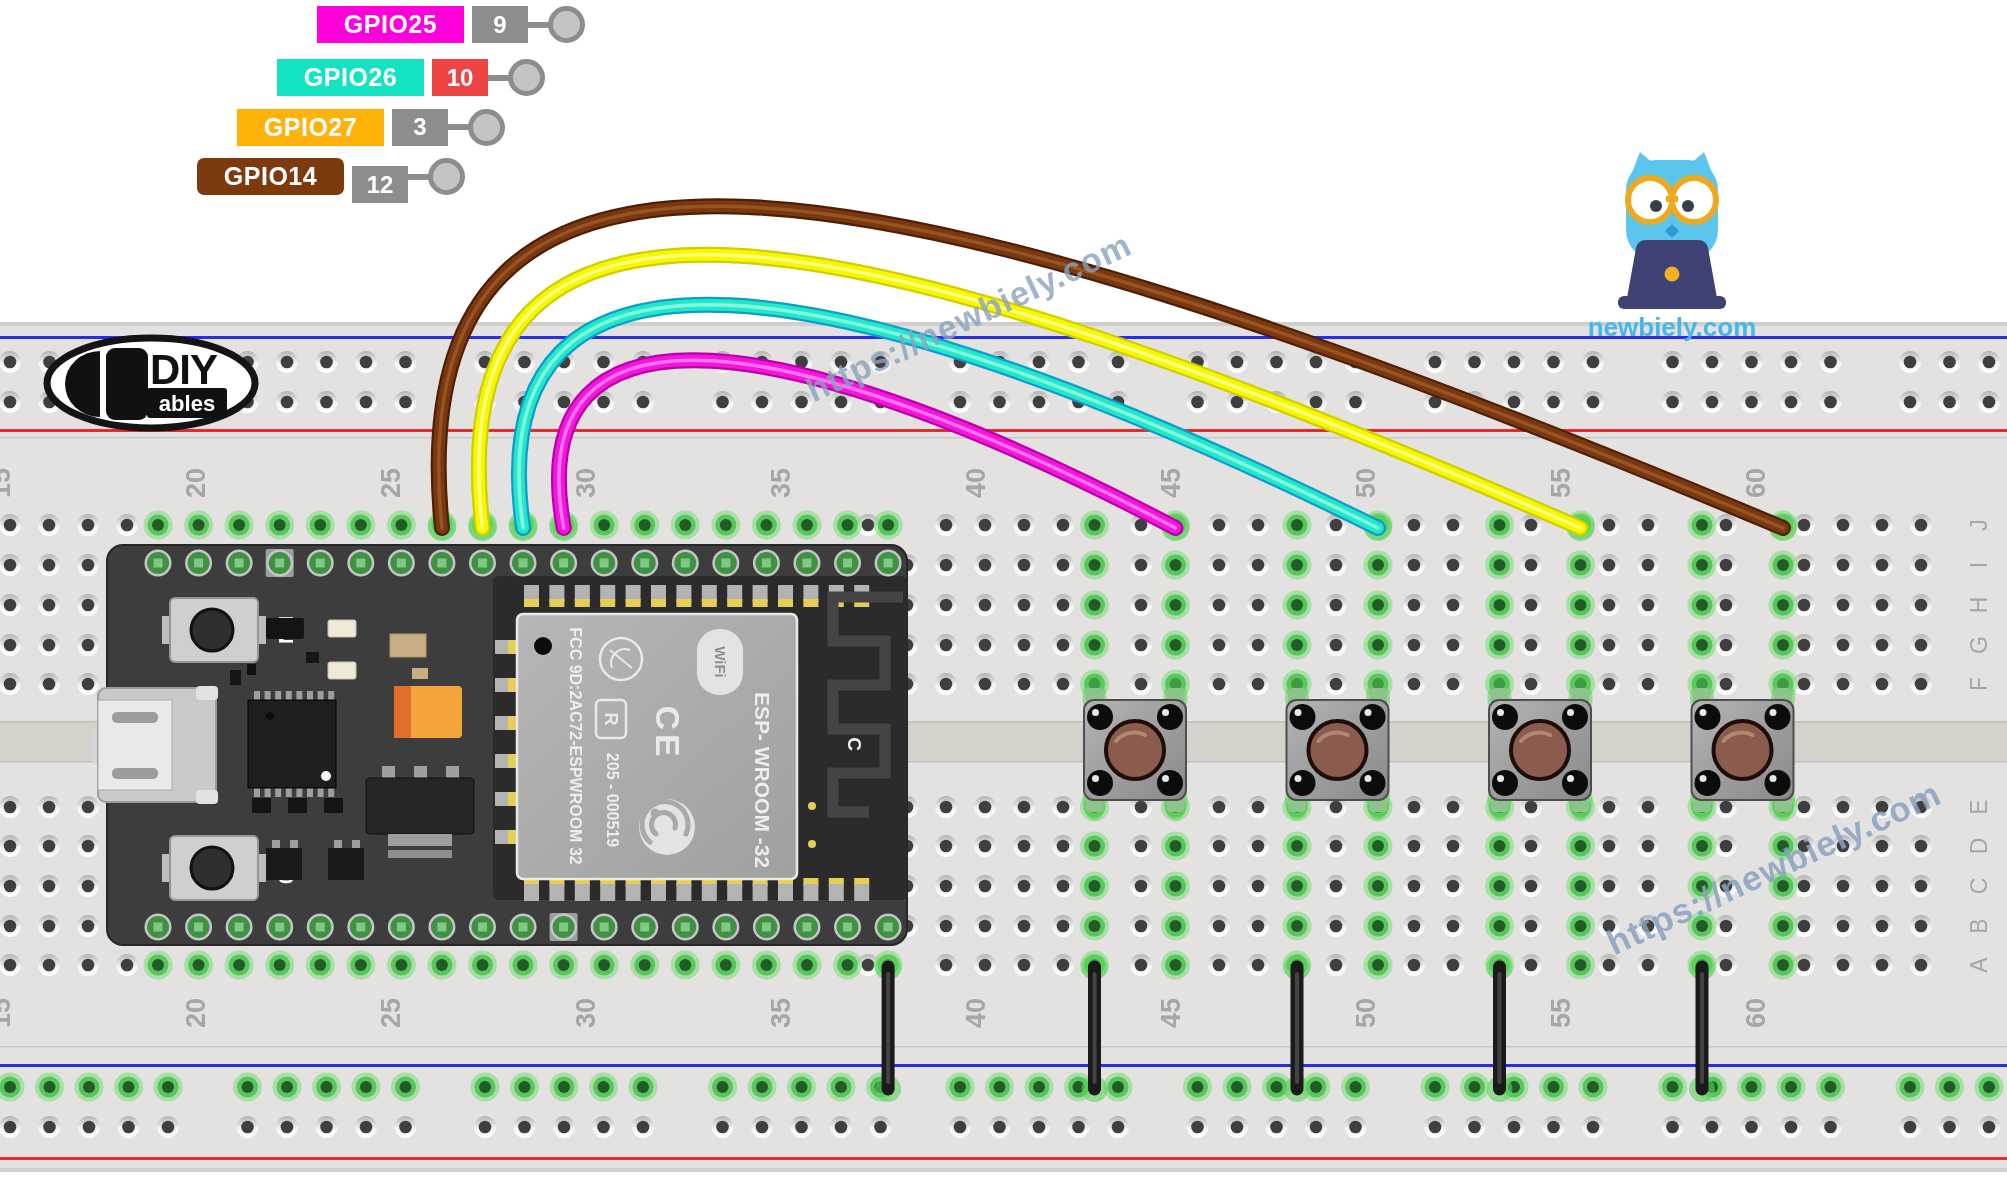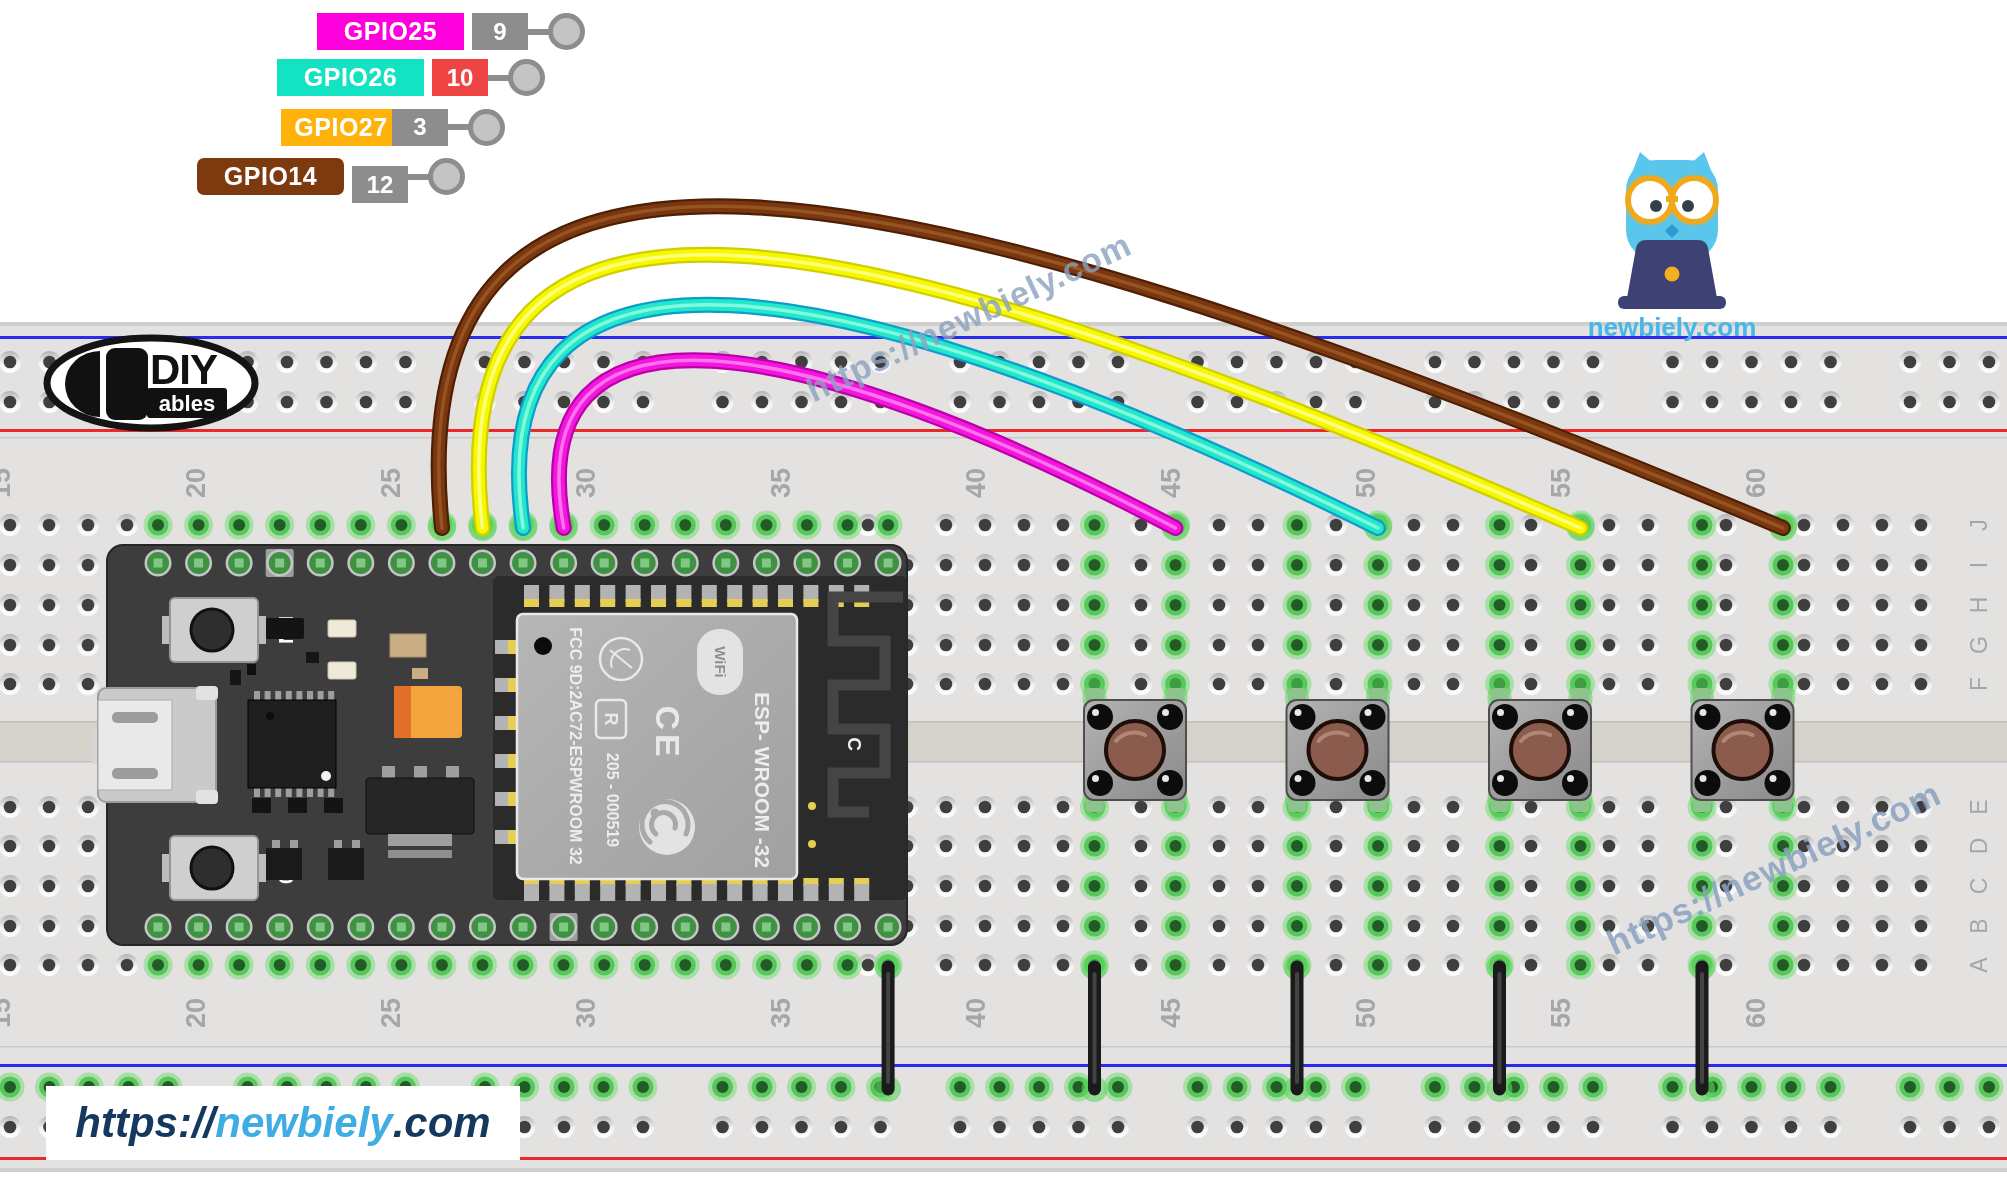--- a/index.html
+++ b/index.html
@@ -2816,45 +2816,40 @@
  <circle cx="1656" cy="206" r="6" fill="#32404C"></circle>
         <circle cx="1688" cy="206" r="6" fill="#32404C"></circle>
  <rect x="1667" y="226" width="10" height="10" fill="#2C9BD0" transform="rotate(45 1672 231)"></rect>
  <path d="M 1646 240 L 1698 240 Q 1706 240 1708 248 L 1717 298 L 1627 298 L 1636 248 Q 1638 240 1646 240 Z" fill="#3E4173"></path>
  <rect x="1618" y="296" width="108" height="13" rx="6" fill="#3E4173"></rect>
  <circle cx="1672" cy="274" r="7.5" fill="#F2B01E"></circle>
  <text x="1672" y="336" text-anchor="middle" font-size="26" font-weight="bold" fill="#45B7E8">newbiely.com</text>
 </g>
     </svg>
   <div id="legend">
-      <div class="legend-row" style="left:0;top:13px;width:600px;">
+      <div class="legend-row" style="left:0;top:6px;width:600px;">
     <div class="legend-chip" style="left:317px;width:147px;background:#FF00DC;">GPIO25</div>
     <div class="legend-num" style="left:472px;width:56px;background:#8D8D8D;">9</div>
     <div class="legend-line" style="left:528px;top:15.5px;width:24px;background:#8D8D8D;"></div>
     <div class="legend-circle" style="left:547.5px;top:0px;background:#C4C4C4;border:5px solid #8D8D8D;"></div>
   </div>
       <div class="legend-row" style="left:0;top:59.4px;width:600px;">
     <div class="legend-chip" style="left:277px;width:147px;background:#13E3C2;">GPIO26</div>
     <div class="legend-num" style="left:432px;width:56px;background:#ef4444;">10</div>
     <div class="legend-line" style="left:488px;top:15.5px;width:24px;background:#8D8D8D;"></div>
     <div class="legend-circle" style="left:507.5px;top:0px;background:#C4C4C4;border:5px solid #8D8D8D;"></div>
   </div>
       <div class="legend-row" style="left:0;top:108.8px;width:600px;">
-    <div class="legend-chip" style="left:237px;width:120px;background:#FFB30A;margin-left:44px;">GPIO27</div>
+    <div class="legend-chip" style="left:237px;width:147px;background:#FFB30A;">GPIO27</div>
     <div class="legend-num" style="left:392px;width:56px;background:#8D8D8D;">3</div>
     <div class="legend-line" style="left:448px;top:15.5px;width:24px;background:#8D8D8D;"></div>
     <div class="legend-circle" style="left:467.5px;top:0px;background:#C4C4C4;border:5px solid #8D8D8D;"></div>
   </div>
       <div class="legend-row" style="left:0;top:158.2px;width:600px;">
     <div class="legend-chip" style="left:197px;width:147px;background:#7E3A0F;border-radius:7px;">GPIO14</div>
     <div class="legend-num" style="left:352px;width:56px;background:#8D8D8D;margin-top:8px;">12</div>
     <div class="legend-line" style="left:408px;top:15.5px;width:24px;background:#8D8D8D;"></div>
     <div class="legend-circle" style="left:427.5px;top:0px;background:#C4C4C4;border:5px solid #8D8D8D;"></div>
   </div>
     </div>
   <div class="wm" id="wm-top" style="left:792px;top:298px;">https://newbiely.com</div>
   <div class="wm" id="wm-br" style="left:1592px;top:848px;font-size:35px;opacity:.85;">https://newbiely.com</div>
-  <div id="footer-url">
-    <span class="navy">https://</span>
-      <span class="blue">newbiely</span>
-      <span class="navy">.com</span>
-  </div>
 </div>
 
 </body></html>

